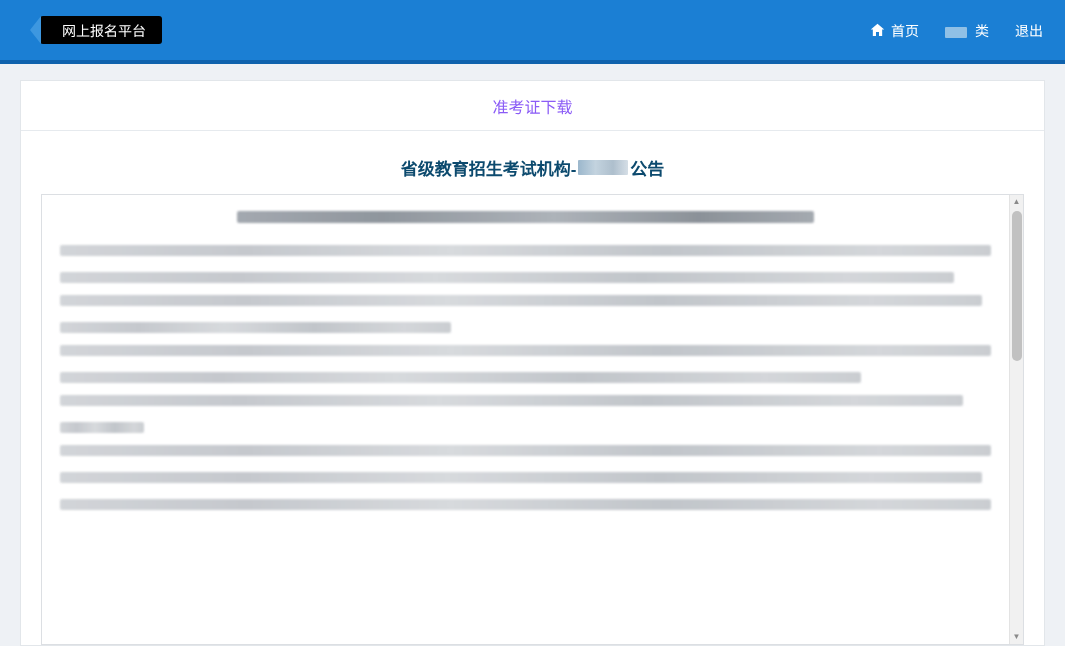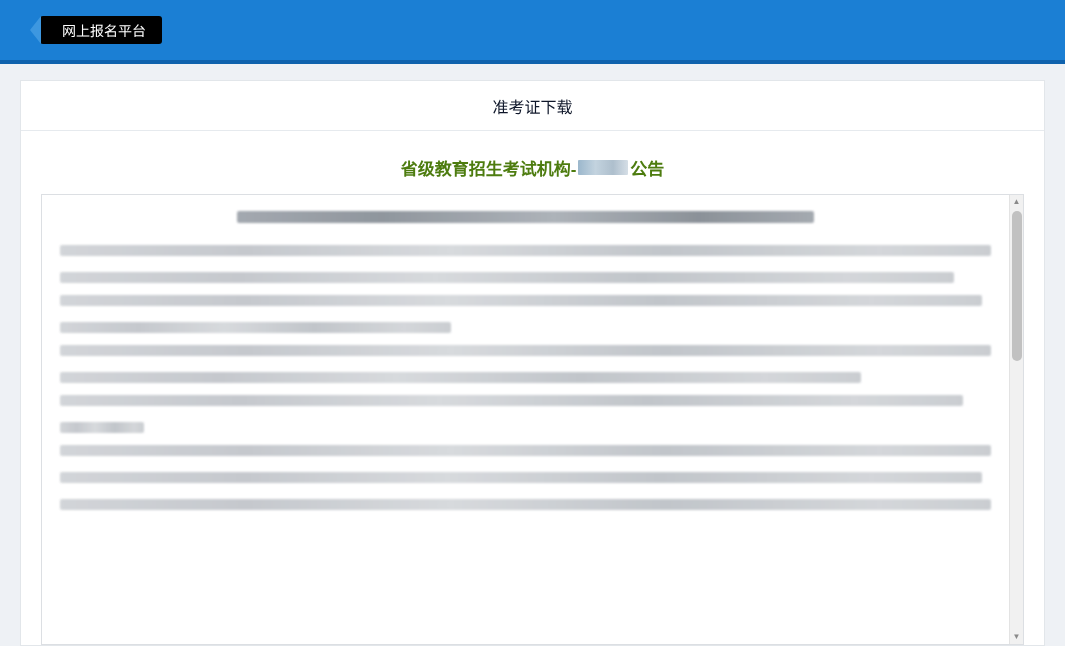--- a/index.html
+++ b/index.html
@@ -97,34 +97,34 @@
     display: flex;
     flex-direction: column;
   }
   .card-header {
     height: 50px;
     border-bottom: 1px solid #e6eaee;
     display: flex;
     align-items: center;
     justify-content: center;
     font-size: 16px;
-    color: #0f172a;
+    color: #8b5cf6;
   }
   .card-body {
     flex: 1;
     display: flex;
     flex-direction: column;
     padding: 12px 20px 0 20px;
     overflow: hidden;
   }
   .announce-title {
     text-align: center;
     font-size: 17px;
     font-weight: bold;
-    color: #4d7c0f;
+    color: #0c4a6e;
     margin: 12px 0 14px 0;
     display: flex;
     align-items: center;
     justify-content: center;
     gap: 0px;
   }
   .announce-title .redact {
     display: inline-block;
     height: 15px;
     width: 50px;
@@ -212,20 +212,41 @@
 </style>
 </head>
 <body>
 
 <div class="header">
 
   <div class="platform-tag">
     <span>网上报名平台</span>
   </div>
 
+  <div class="header-nav">
+
+    <div class="nav-item">
+      <span class="home-icon">
+        <svg width="15" height="14" viewBox="0 0 16 15" aria-hidden="true">
+          <path d="M8 0.8 L15.2 7 L13 7 L13 14 L9.6 14 L9.6 9.6 L6.4 9.6 L6.4 14 L3 14 L3 7 L0.8 7 Z" fill="#ffffff"></path>
+        </svg>
+      </span>
+      <span>首页</span>
+    </div>
+
+    <div class="nav-item masked-nav">
+      <span class="mask-bar"></span>
+      <span>类</span>
+    </div>
+
+    <div class="nav-item">
+      <span>退出</span>
+    </div>
+
+  </div>
 </div>
 <div class="header-accent-line"></div>
 
 <div class="page">
   <div class="card">
 
     <div class="card-header">
       <span>准考证下载</span>
     </div>
 

